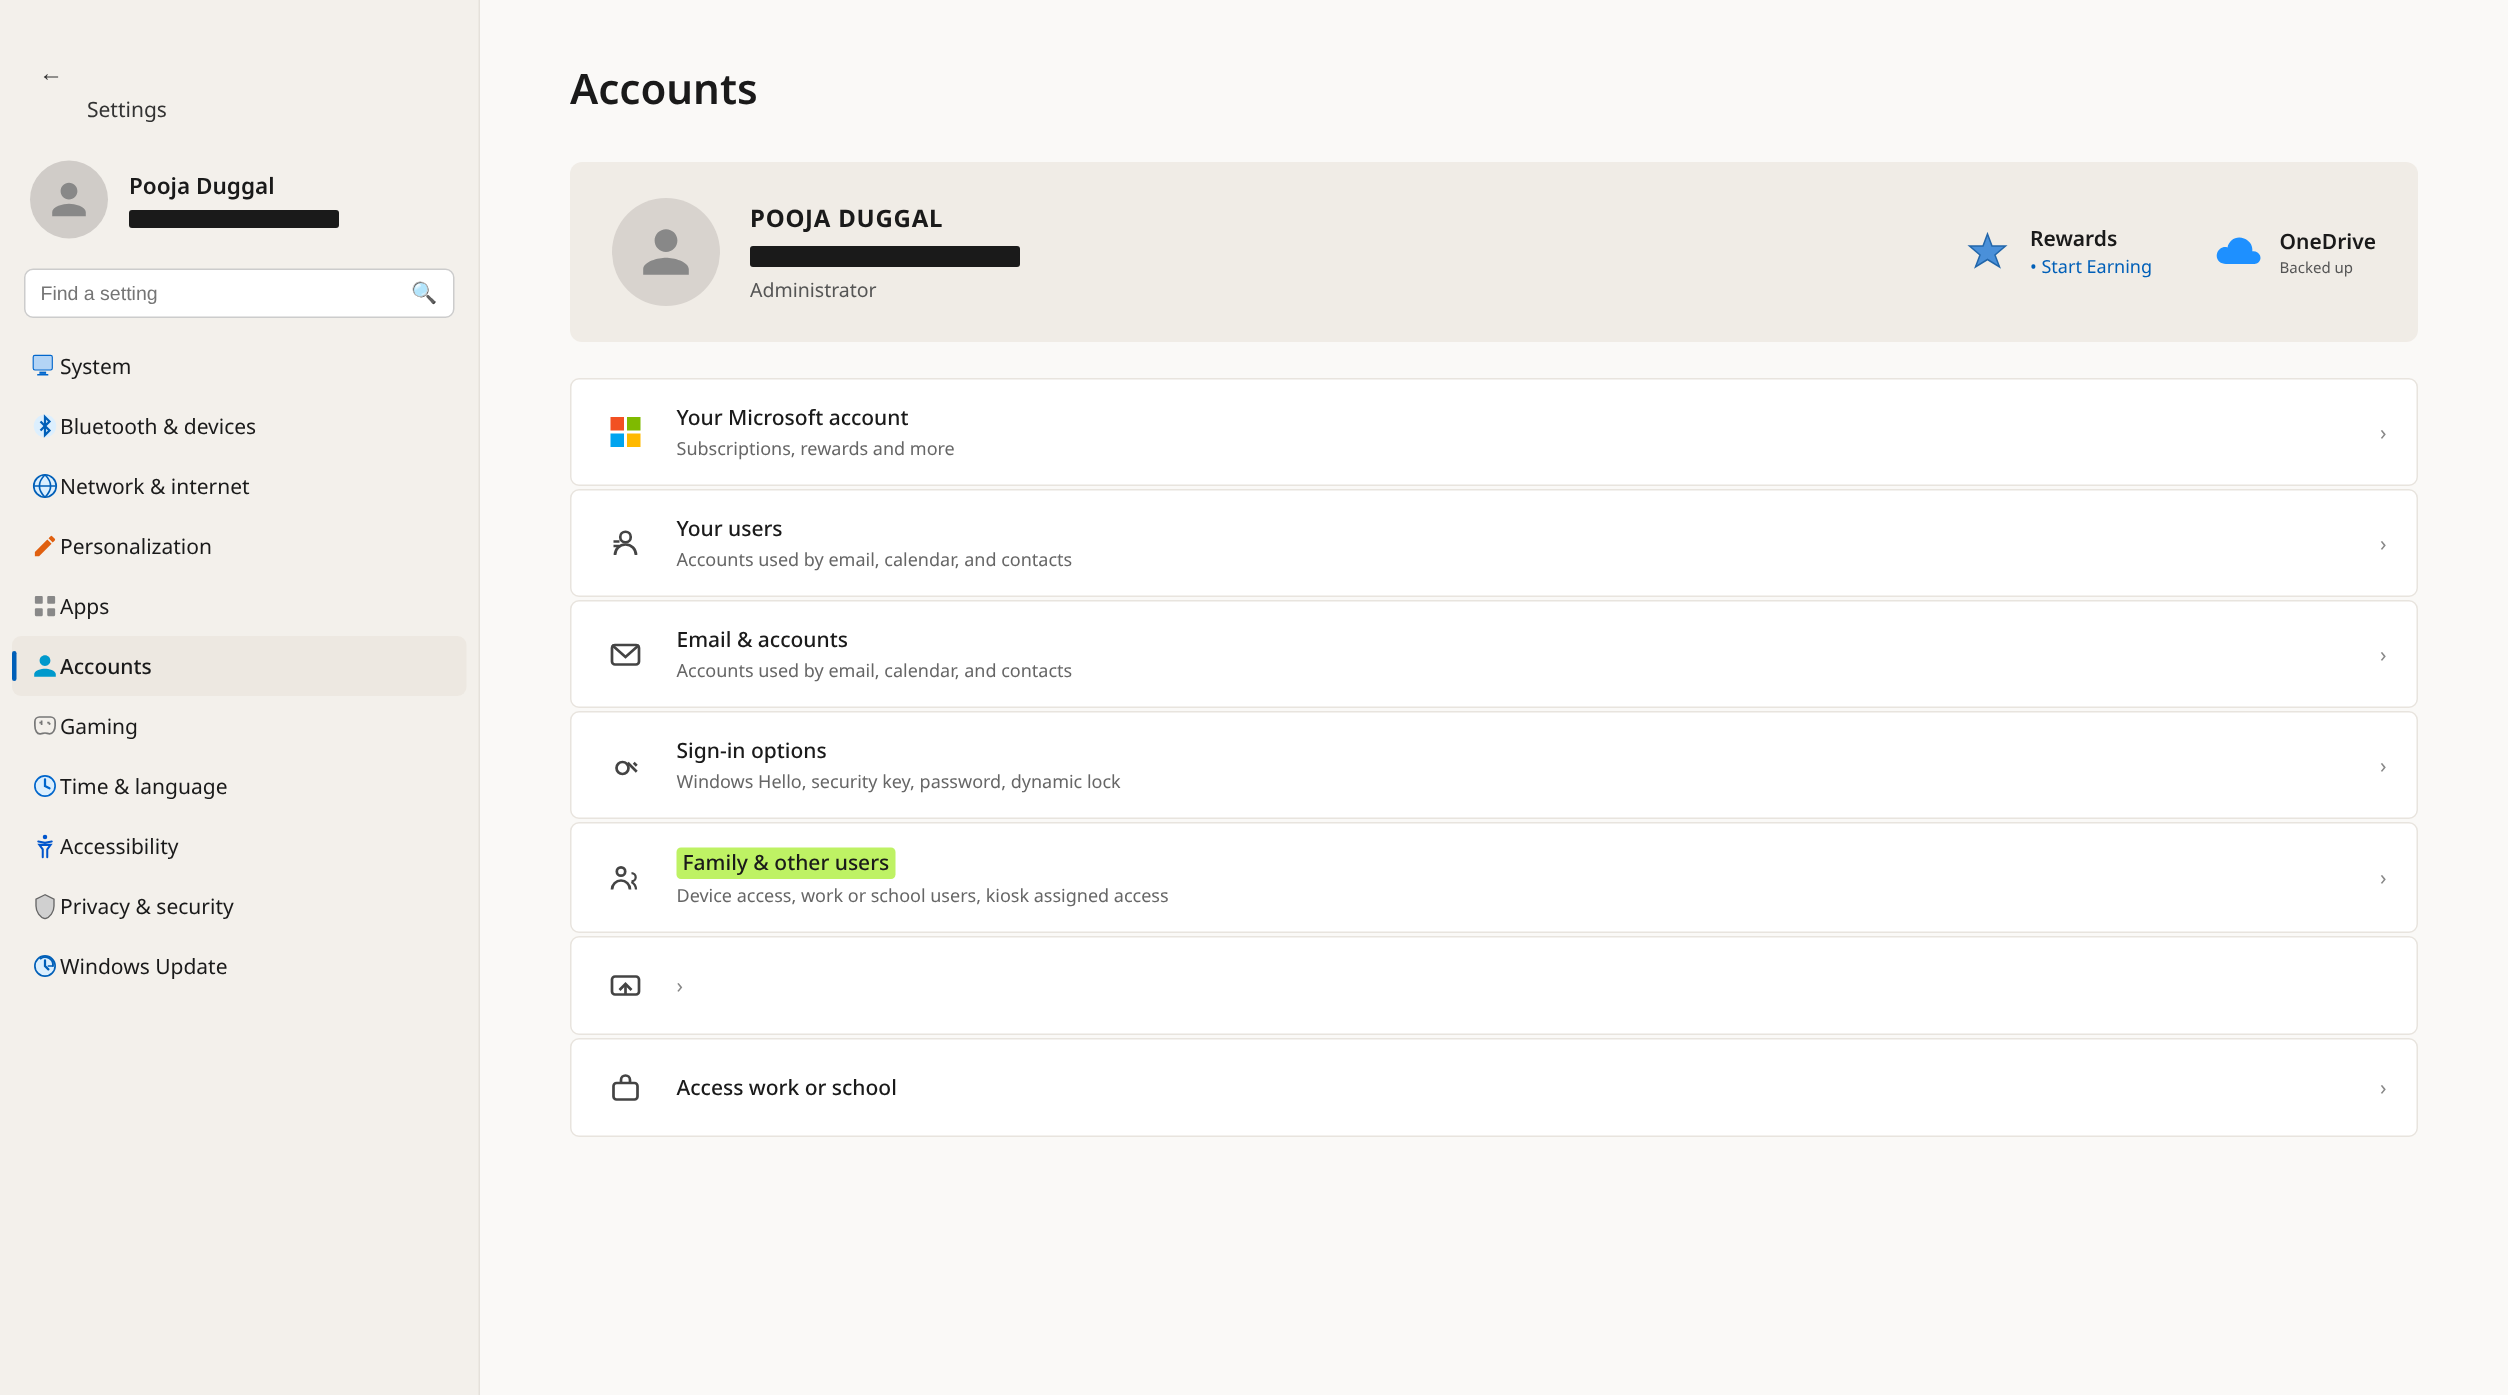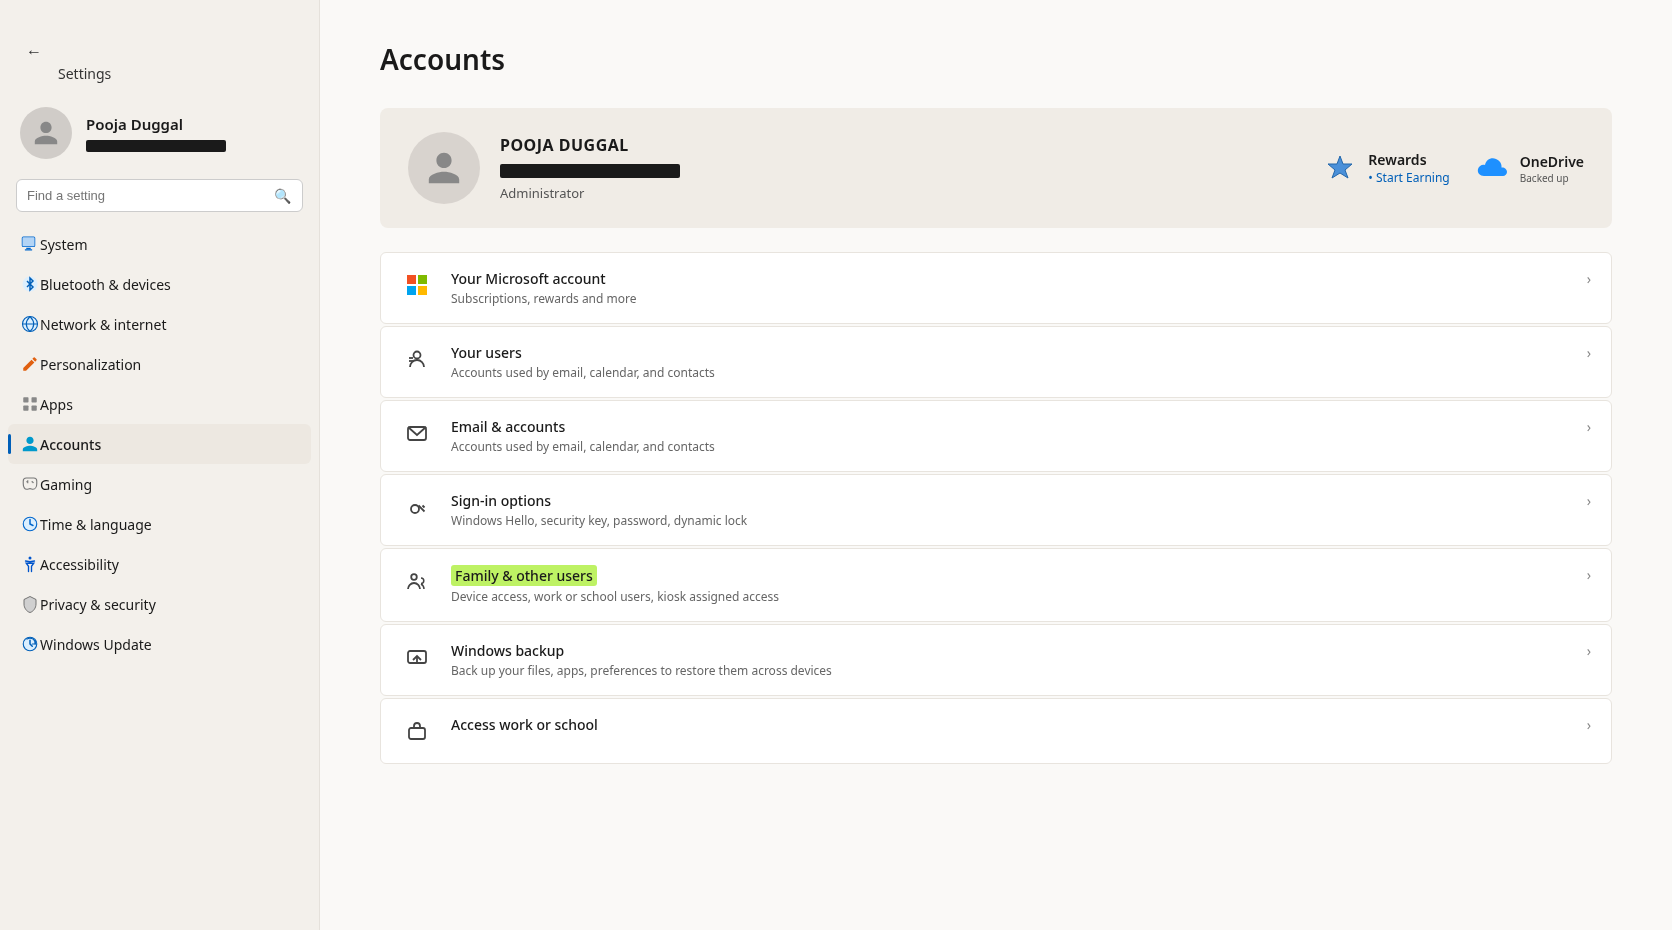--- a/index.html
+++ b/index.html
@@ -197,21 +197,21 @@
       margin: 8px 0 6px 0;
     }
 
     .profile-role {
       font-size: 13px;
       color: #555;
     }
 
     .profile-actions {
       display: flex;
-      gap: 24px;
+      gap: 39px;
       align-items: center;
     }
 
     .reward-item, .onedrive-item {
       display: flex;
       align-items: center;
       gap: 10px;
     }
 
     .reward-icon {
@@ -239,21 +239,21 @@
       display: flex;
       flex-direction: column;
       gap: 2px;
     }
 
     .settings-item {
       background: #fff;
       border-radius: 6px;
       padding: 16px 20px;
       display: flex;
-      align-items: flex-start;
+      align-items: center;
       gap: 18px;
       cursor: pointer;
       border: 1px solid #e8e4de;
       transition: background 0.1s;
     }
 
     .settings-item-icon {
       width: 32px; height: 32px;
       display: flex; align-items: center; justify-content: center;
       font-size: 20px;
@@ -546,24 +546,20 @@
     </div>
 
     <div class="settings-item">
       <div class="settings-item-icon">
         <svg width="22" height="22" viewBox="0 0 22 22" fill="none" stroke="#444" stroke-width="1.8">
           <rect x="2" y="5" width="18" height="12" rx="2"></rect>
           <polyline points="7,14 11,10 15,14"></polyline>
           <line x1="11" y1="10" x2="11" y2="17"></line>
         </svg>
       </div>
-      <div class="settings-item-text">
-        <div class="settings-item-title">Windows backup</div>
-        <div class="settings-item-desc">Back up your files, apps, preferences to restore them across devices</div>
-      </div>
       <div class="chevron">›</div>
     </div>
 
     <div class="settings-item">
       <div class="settings-item-icon">
         <svg width="22" height="22" viewBox="0 0 22 22" fill="none" stroke="#444" stroke-width="1.8">
           <rect x="3" y="8" width="16" height="11" rx="2"></rect>
           <path d="M8 8V6a3 3 0 0 1 6 0v2"></path>
         </svg>
       </div>

